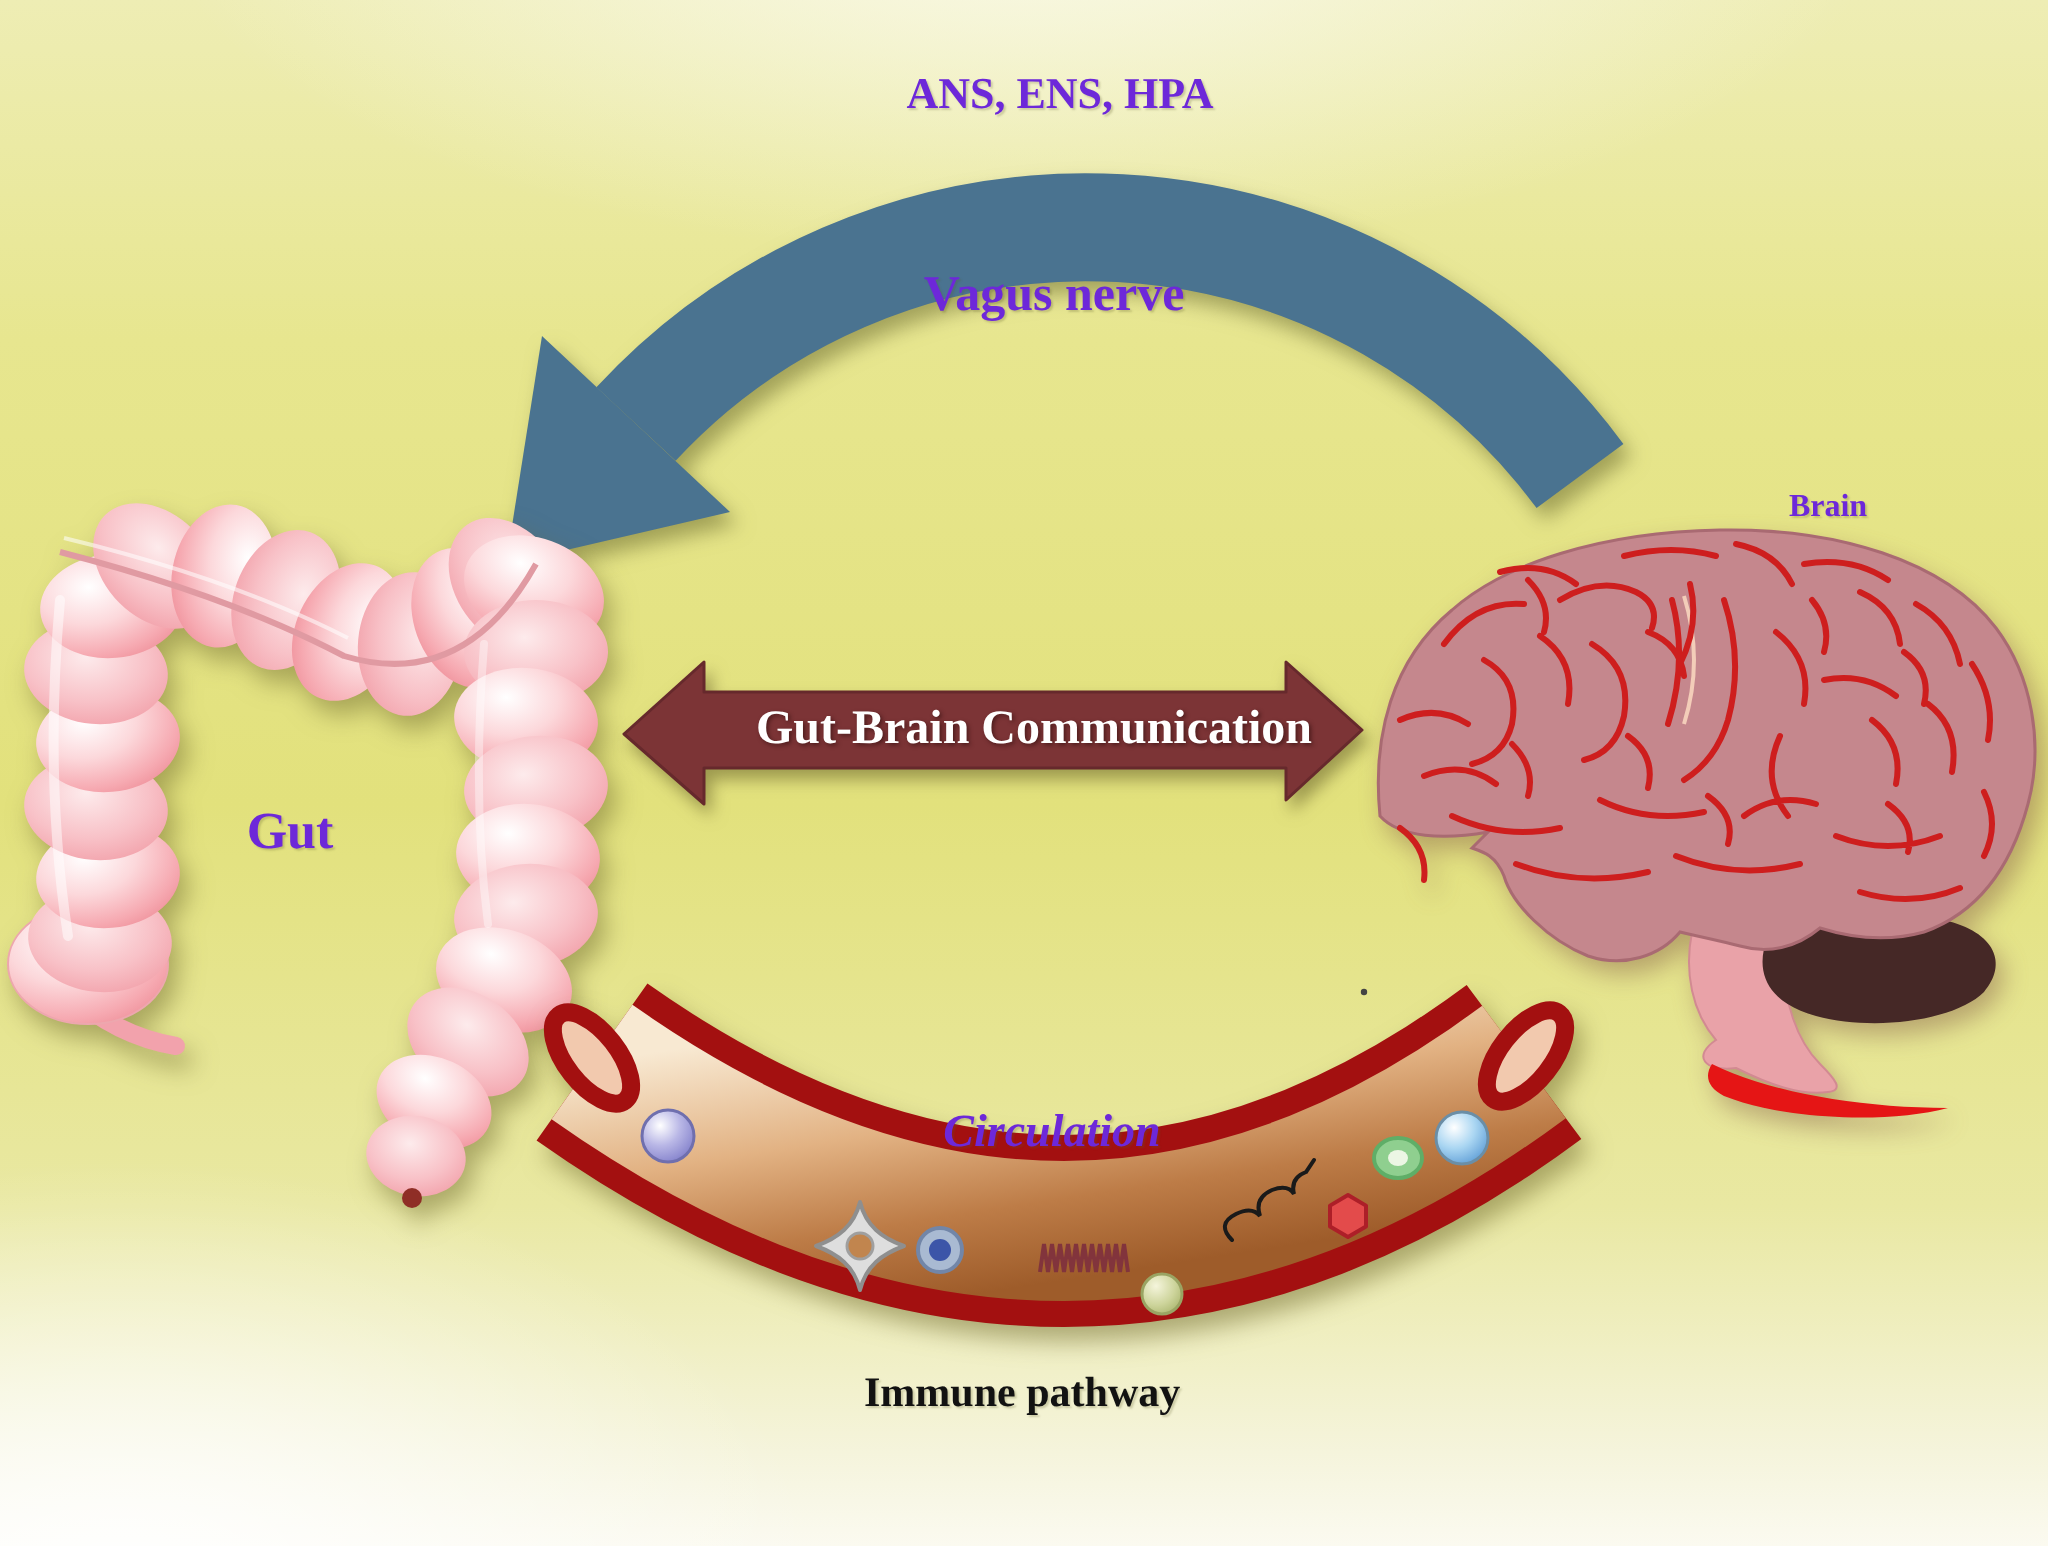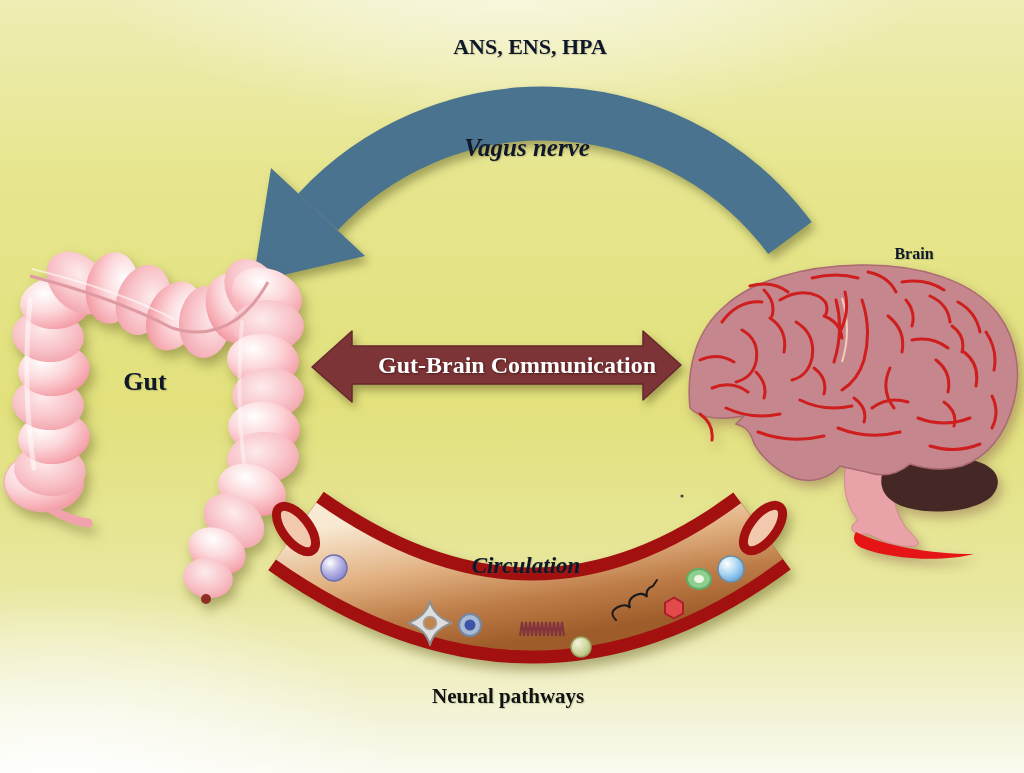--- a/index.html
+++ b/index.html
@@ -7,25 +7,25 @@
     width:1024px;height:773px;overflow:hidden;position:relative;
     font-family:"Liberation Serif","DejaVu Serif",serif;
     background:
       radial-gradient(ellipse 55% 45% at 6% 103%, rgba(255,255,255,.95), rgba(255,255,255,0) 62%),
       radial-gradient(ellipse 65% 35% at 50% -6%, rgba(251,251,240,.9), rgba(251,251,240,0) 65%),
       linear-gradient(180deg,#eeedb4 0%,#e7e68f 22%,#e2e17c 52%,#e9e8a2 78%,#f5f4dc 94%,#fbfaf0 100%);
   }
   .canvas{position:absolute;inset:0;}
   svg{position:absolute;left:0;top:0;}
   .label{
-    position:absolute;font-weight:bold;color:#0f172a;white-space:nowrap;
+    position:absolute;font-weight:bold;color:#6d28d9;white-space:nowrap;
     transform:translate(-50%,-50%);text-shadow:1px 1px 1px rgba(90,90,40,.25);
   }
   .lbl-top{font-size:22px;}
-  .lbl-vagus{font-size:25px;font-style:italic;}
+  .lbl-vagus{font-size:25px;}
   .lbl-brain{font-size:16px;}
   .lbl-gut{font-size:26px;}
   .lbl-circ{font-size:23px;}
   .lbl-arrow{font-size:24px;color:#ffffff;text-shadow:1px 1px 2px rgba(50,15,15,.65);}
   .pathways{
     position:absolute;left:432px;top:684px;font-weight:bold;font-size:21px;
     line-height:24px;color:#121212;text-shadow:1px 1px 1px rgba(90,90,40,.25);
   }
   .sh-arc{filter:drop-shadow(4px 6px 5px rgba(105,105,45,.55));}
   .sh-gut{filter:drop-shadow(4px 7px 6px rgba(110,105,45,.5));}
@@ -176,21 +176,21 @@
       <path d="M 674 597.5 L 683 602.8 L 683 613.3 L 674 618.5 L 665 613.3 L 665 602.8 Z" fill="#e34b4b" stroke="#ad1f28" stroke-width="2" stroke-linejoin="round"></path>
       <ellipse cx="699" cy="579" rx="12" ry="10" fill="#8fcf8f" stroke="#5fae67" stroke-width="2"></ellipse>
       <ellipse cx="699" cy="579" rx="5" ry="4" fill="#ecf6e4"></ellipse>
       <circle cx="731" cy="569" r="13" fill="url(#cellBlue)" stroke="#6b8ea6" stroke-width="1.5"></circle>
     </g>
   </svg>
 
   <div class="label lbl-top" style="left:530px;top:47px;">ANS, ENS, HPA</div>
   <div class="label lbl-vagus" style="left:527px;top:148px;">Vagus nerve</div>
   <div class="label lbl-brain" style="left:914px;top:254px;">Brain</div>
-  <div class="label lbl-gut" style="left:145px;top:382px;text-align:center;">Gut</div>
+  <div class="label lbl-gut" style="left:145px;top:416px;text-align:center;">Gut</div>
   <div class="label lbl-arrow" style="left:497px;top:365px;margin-left:20px;">Gut-Brain Communication</div>
   <div class="label lbl-circ" style="left:526px;top:566px;font-style:italic;">Circulation</div>
 
   <div class="pathways">
-    <div>Neural pathways</div>
+    <div>Immune pathway</div>
   </div>
 
 </div>
 
 </body></html>

